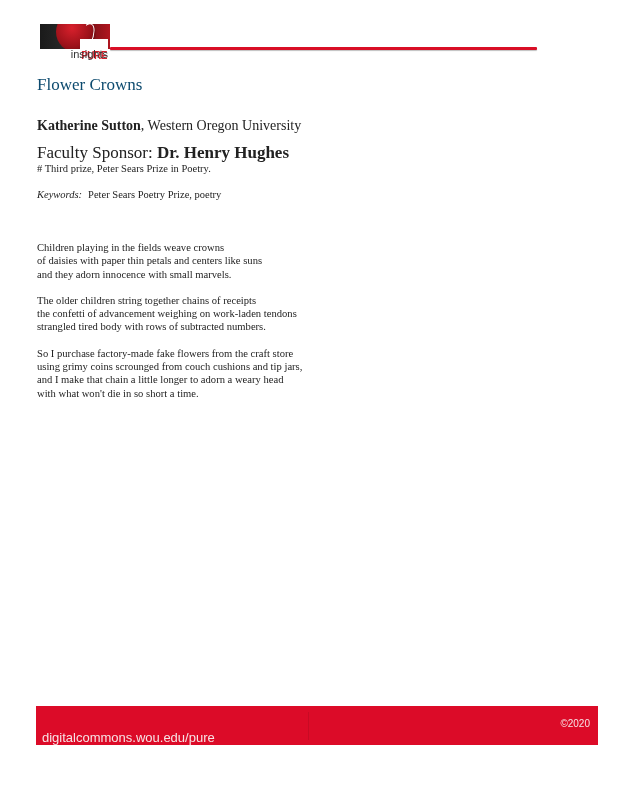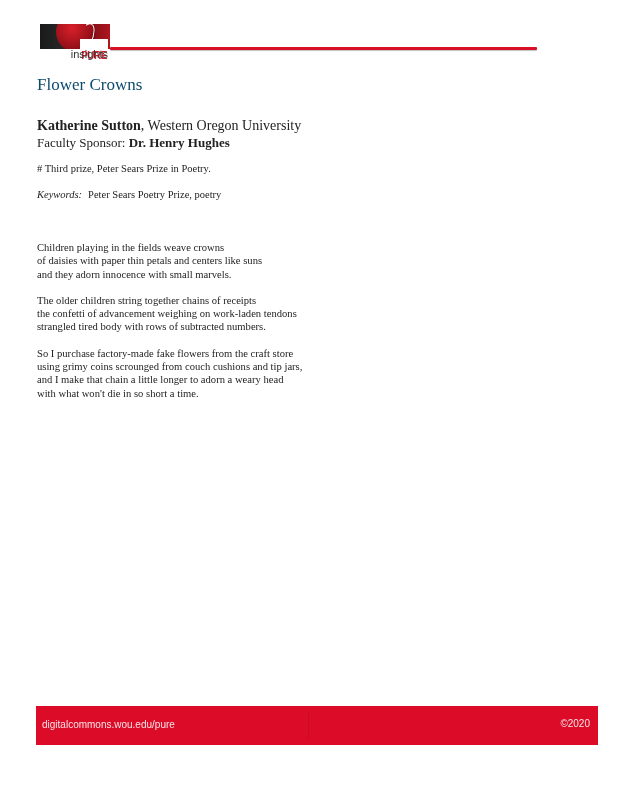--- a/index.html
+++ b/index.html
@@ -116,22 +116,22 @@
       top: 117px;
       font-size: 14px;
       line-height: 17px;
     }
     .author-line b {
       font-weight: bold;
     }
     .sponsor-line {
       position: absolute;
       left: 37px;
-      top: 134px;
-      font-size: 13px;
+      top: 144px;
+      font-size: 17px;
       line-height: 17px;
       text-align: center;
     }
     .prize-note {
       position: absolute;
       left: 37px;
       top: 163px;
       font-size: 10.5px;
     }
     .keywords {
@@ -169,23 +169,23 @@
       position: absolute;
       left: 272px;
       top: 6px;
       width: 1px;
       height: 28px;
       background: #c80a24;
     }
     .footer-url {
       position: absolute;
       left: 6px;
-      top: 13px;
-      font-family: "Liberation Sans", sans-serif;
-      font-size: 10px;
+      top: 24px;
+      font-family: "Liberation Sans", sans-serif;
+      font-size: 13px;
       color: #f7e3e5;
     }
     .footer-copyright {
       position: absolute;
       right: 8px;
       top: 12px;
       font-family: "Liberation Sans", sans-serif;
       font-size: 10px;
       color: #f7e3e5;
     }

